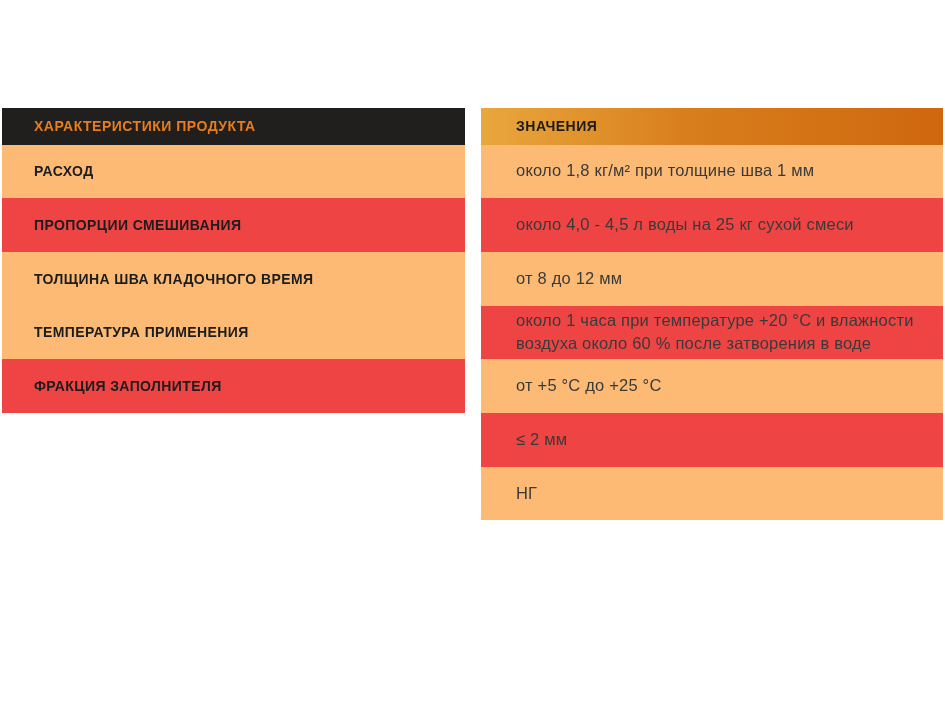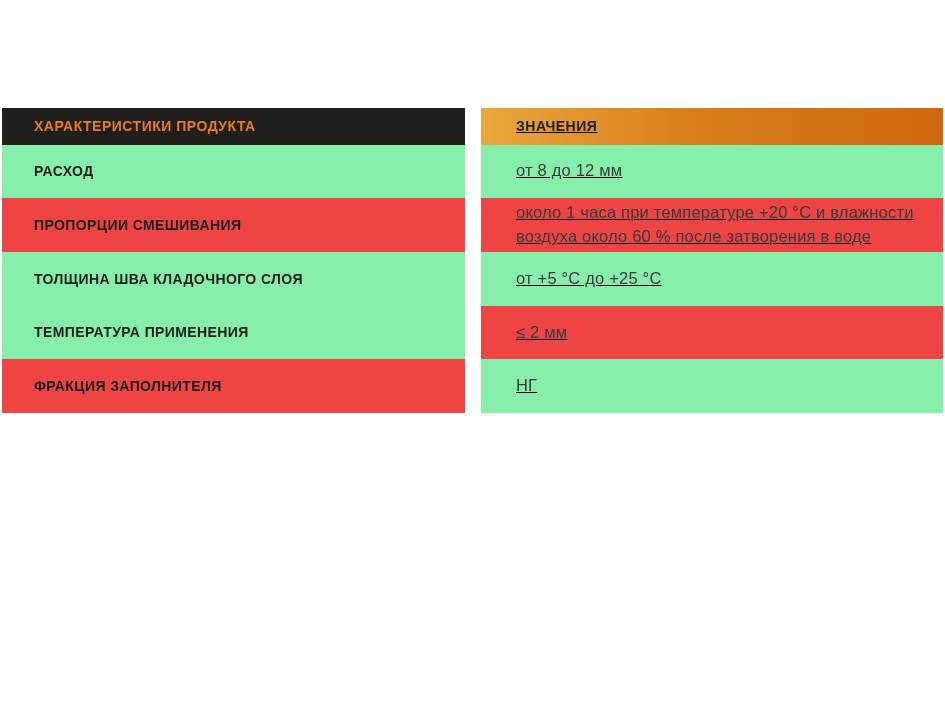--- a/index.html
+++ b/index.html
@@ -20,21 +20,21 @@
     left: 2px;
     top: 108px;
     display: flex;
     gap: 16px;
   }
   .col {
     display: flex;
     flex-direction: column;
   }
   .col-left  { width: 463px; }
-  .col-right { width: 462px; text-decoration: underline; }
+  .col-right { width: 462px; }
   .col-header {
     height: 36.5px;
     display: flex;
     align-items: center;
     box-sizing: border-box;
     font-weight: bold;
     font-size: 14px;
     letter-spacing: 0.5px;
   }
   .col-header.dark {
@@ -46,21 +46,21 @@
     background: linear-gradient(90deg, #e9a73d 0%, #d87e1c 45%, #cf670f 100%);
     color: #1c1b1d;
     padding-left: 35px;
   }
   .row {
     height: 53.71px;
     display: flex;
     align-items: center;
     box-sizing: border-box;
   }
-  .row.light { background: #86efac; }
+  .row.light { background: #fdba74; }
   .row.gray  { background: #ef4444; }
   .col-left .row {
     padding-left: 32px;
     padding-right: 12px;
   }
   .col-left .row .cell-label {
     font-weight: bold;
     font-size: 14px;
     letter-spacing: 0.4px;
     color: #1d1d1d;
@@ -84,32 +84,38 @@
 
     <div class="col col-left">
       <div class="col-header dark">ХАРАКТЕРИСТИКИ ПРОДУКТА</div>
       <div class="row light">
         <span class="cell-label">РАСХОД</span>
       </div>
       <div class="row gray">
         <span class="cell-label">ПРОПОРЦИИ СМЕШИВАНИЯ</span>
       </div>
       <div class="row light">
-        <span class="cell-label">ТОЛЩИНА ШВА КЛАДОЧНОГО СЛОЯ</span>
+        <span class="cell-label">ТОЛЩИНА ШВА КЛАДОЧНОГО ВРЕМЯ</span>
       </div>
       <div class="row light">
         <span class="cell-label">ТЕМПЕРАТУРА ПРИМЕНЕНИЯ</span>
       </div>
       <div class="row gray">
         <span class="cell-label">ФРАКЦИЯ ЗАПОЛНИТЕЛЯ</span>
       </div>
     </div>
 
     <div class="col col-right">
       <div class="col-header orange">ЗНАЧЕНИЯ</div>
+      <div class="row light">
+        <span class="cell-value">около 1,8 кг/м² при толщине шва 1 мм</span>
+      </div>
+      <div class="row gray">
+        <span class="cell-value">около 4,0 - 4,5 л воды на 25 кг сухой смеси</span>
+      </div>
       <div class="row light">
         <span class="cell-value">от 8 до 12 мм</span>
       </div>
       <div class="row gray">
         <span class="cell-value">около 1 часа при температуре +20 °C и влажности воздуха около 60 % после затворения в воде</span>
       </div>
       <div class="row light">
         <span class="cell-value">от +5 °C до +25 °C</span>
       </div>
       <div class="row gray">

